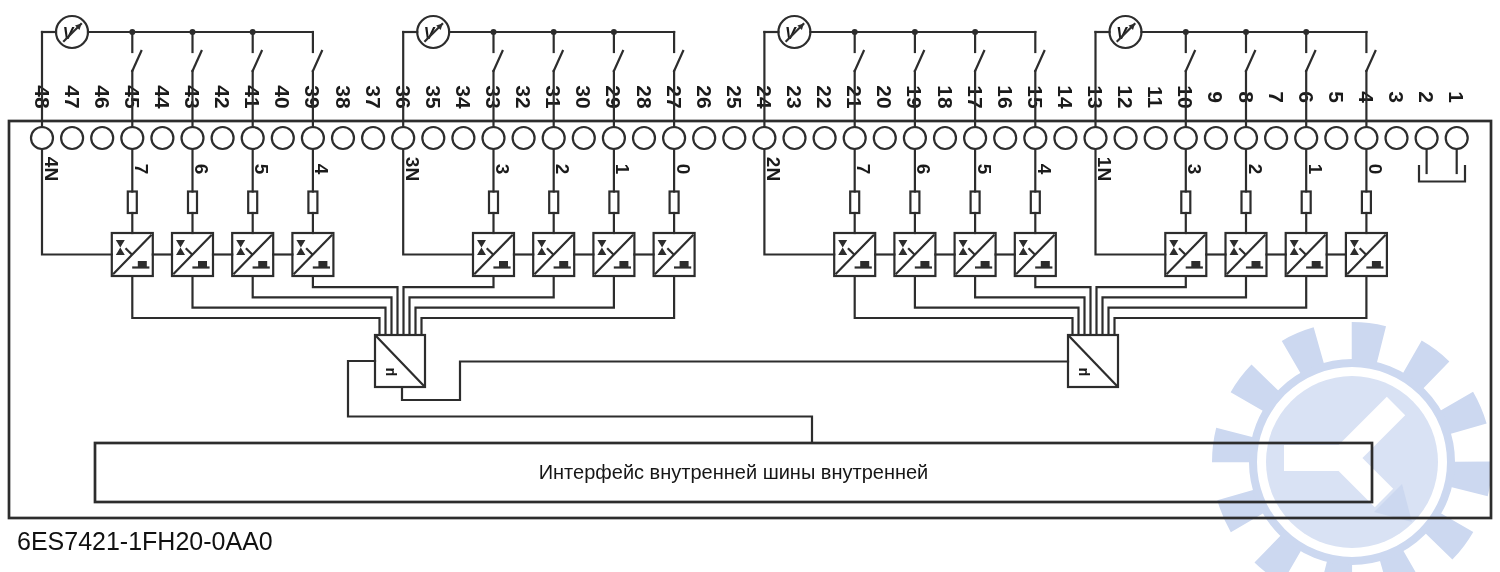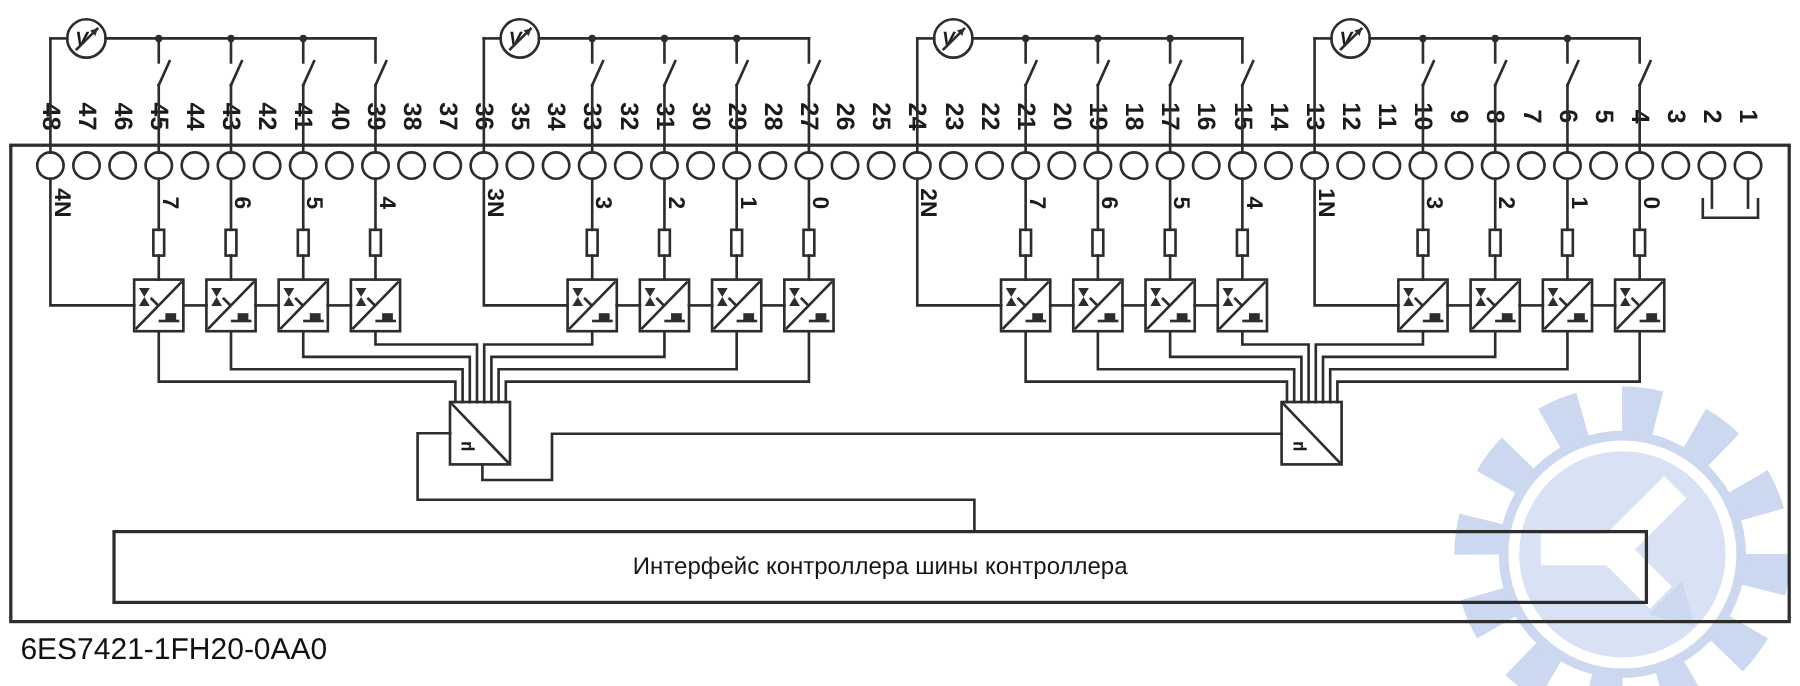--- a/index.html
+++ b/index.html
@@ -438,15 +438,15 @@
       <polygon points="1349.9,240 1358.9,240 1354.4,247.5" class="fillb"></polygon>
       <polygon points="1349.9,255 1358.9,255 1354.4,247.5" class="fillb"></polygon>
       <line x1="1360.4" y1="249" x2="1365.4" y2="254" class="w"></line>
       <rect x="1371.9" y="261" width="9" height="6.5" class="fillb"></rect>
       <line x1="1367.4" y1="267.5" x2="1382.4" y2="267.5" class="w"></line>
       <polyline points="1366.4,276 1366.4,318 1114.5,318 1114.5,335" class="w"></polyline>
       <polyline points="375,361 348,361 348,416.5 812,416.5 812,442" class="w"></polyline>
       <polyline points="402,387 402,400 460,400 460,361.5 1068,361.5" class="w"></polyline>
       <rect x="95" y="443" width="1277" height="59" class="w thick"></rect>
     </svg>
-  <div id="busLabel">Интерфейс контроллера шины контроллера</div>
+  <div id="busLabel">Интерфейс внутренней шины внутренней</div>
   <div id="caption">6ES7421-1FH20-0AA0</div>
 </div>
 
 </body></html>

